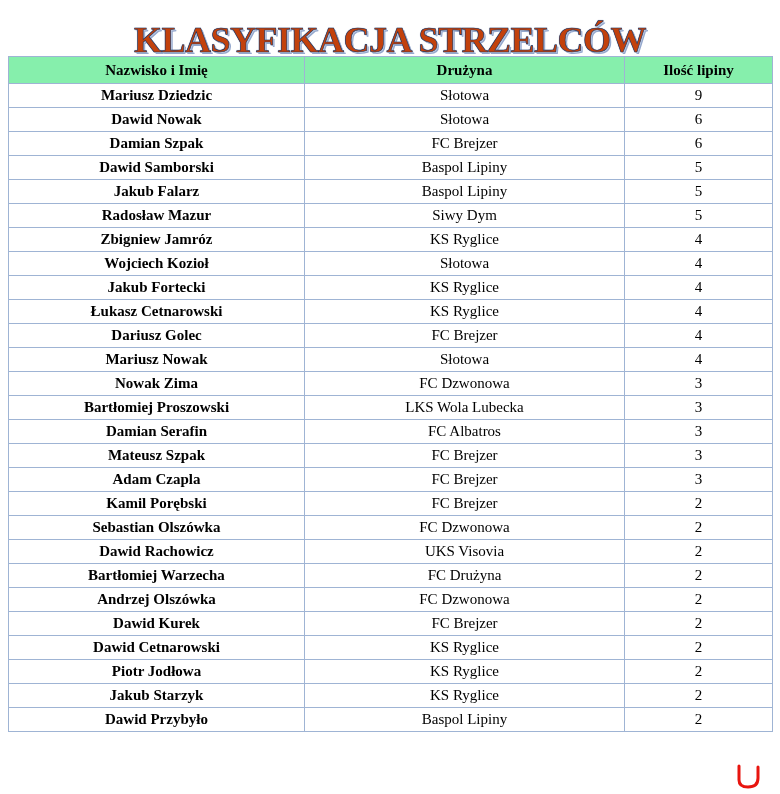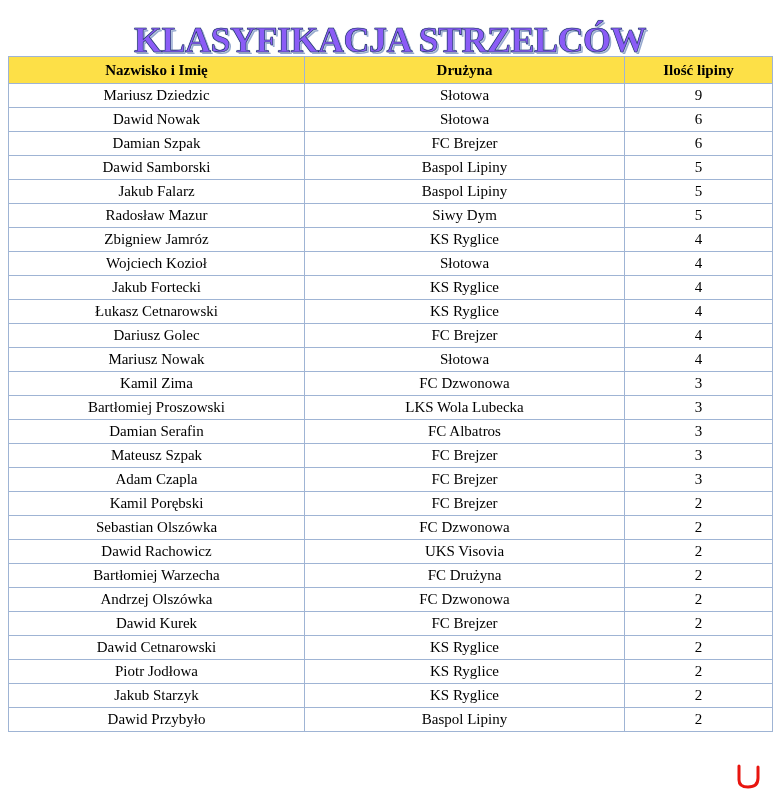--- a/index.html
+++ b/index.html
@@ -29,21 +29,21 @@
     justify-content: center;
     padding-top: 4px;
     box-sizing: border-box;
   }
 
   .title-text {
     font-family: "Liberation Serif", serif;
     font-weight: bold;
     font-size: 36px;
     letter-spacing: -0.5px;
-    color: #8b5cf6;
+    color: #c2410c;
     text-transform: uppercase;
     -webkit-text-stroke: 0.6px #16305c;
     text-shadow:
       1px 1px 0 #bcc9e2,
       2px 2px 0 #93a7cd,
       0 0 1px #2b4f94;
     white-space: nowrap;
     margin-top: 20px;
   }
 
@@ -65,30 +65,30 @@
     line-height: 23px;
     padding: 0 4px;
     text-align: center;
     font-size: 15px;
     color: #000000;
     overflow: hidden;
     white-space: nowrap;
   }
 
   table.rank thead th {
-    background: #fde047;
+    background: #86efac;
     font-weight: bold;
     font-size: 15px;
     height: 26px;
     line-height: 26px;
     border: 1px solid #9fb4d4;
   }
 
   td.name {
-    font-weight: normal;
+    font-weight: bold;
   }
 
   col.c-name { width: 296px; }
   col.c-team { width: 320px; }
   col.c-goals { width: 148px; }
 
   .red-mark {
     position: absolute;
     right: 14px;
     bottom: 4px;
@@ -175,21 +175,21 @@
           <td class="name">Dariusz Golec</td>
           <td>FC Brejzer</td>
           <td>4</td>
         </tr>
         <tr>
           <td class="name">Mariusz Nowak</td>
           <td>Słotowa</td>
           <td>4</td>
         </tr>
         <tr>
-          <td class="name">Kamil Zima</td>
+          <td class="name">Nowak Zima</td>
           <td>FC Dzwonowa</td>
           <td>3</td>
         </tr>
         <tr>
           <td class="name">Bartłomiej Proszowski</td>
           <td>LKS Wola Lubecka</td>
           <td>3</td>
         </tr>
         <tr>
           <td class="name">Damian Serafin</td>

